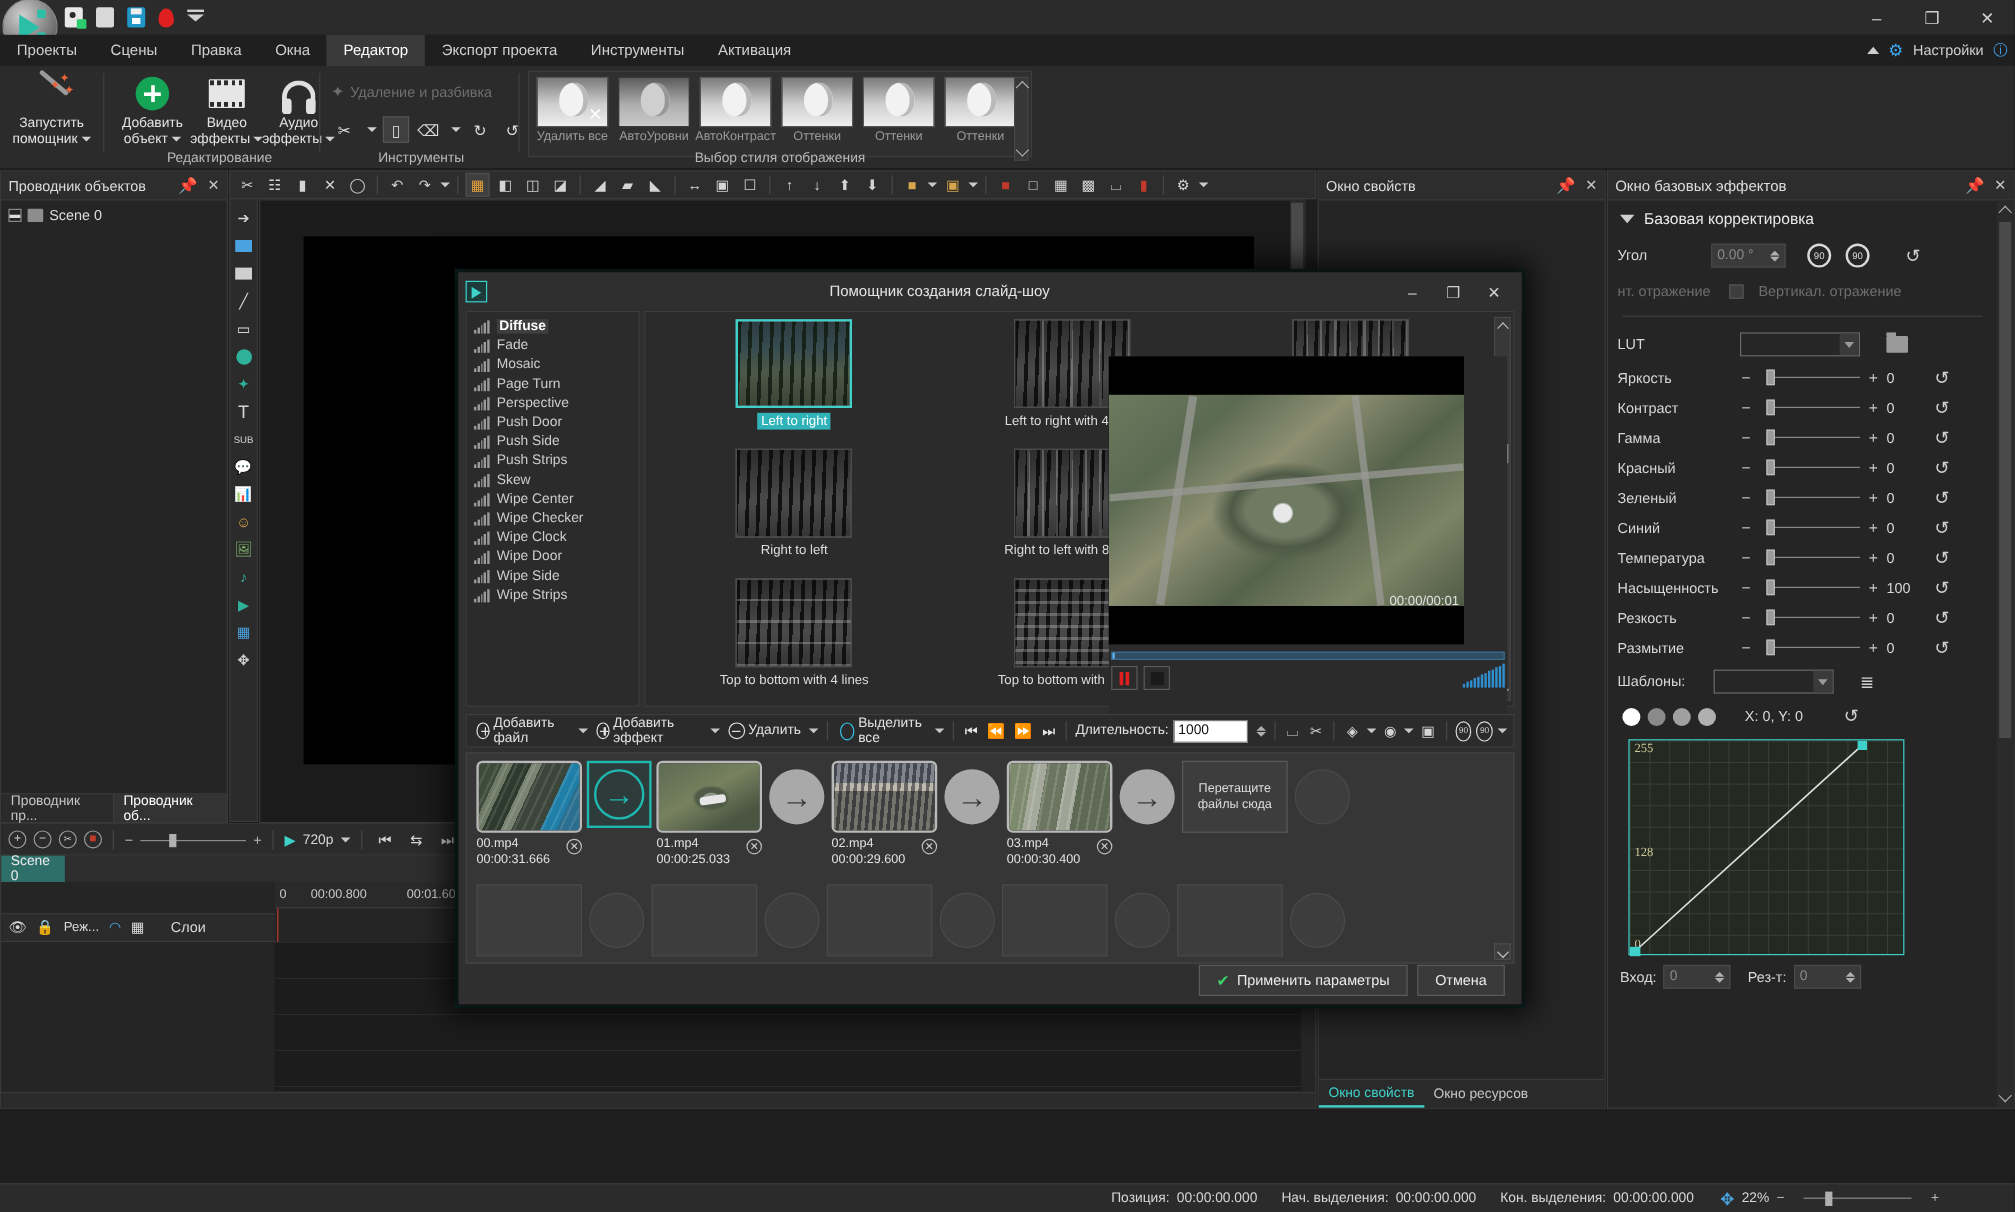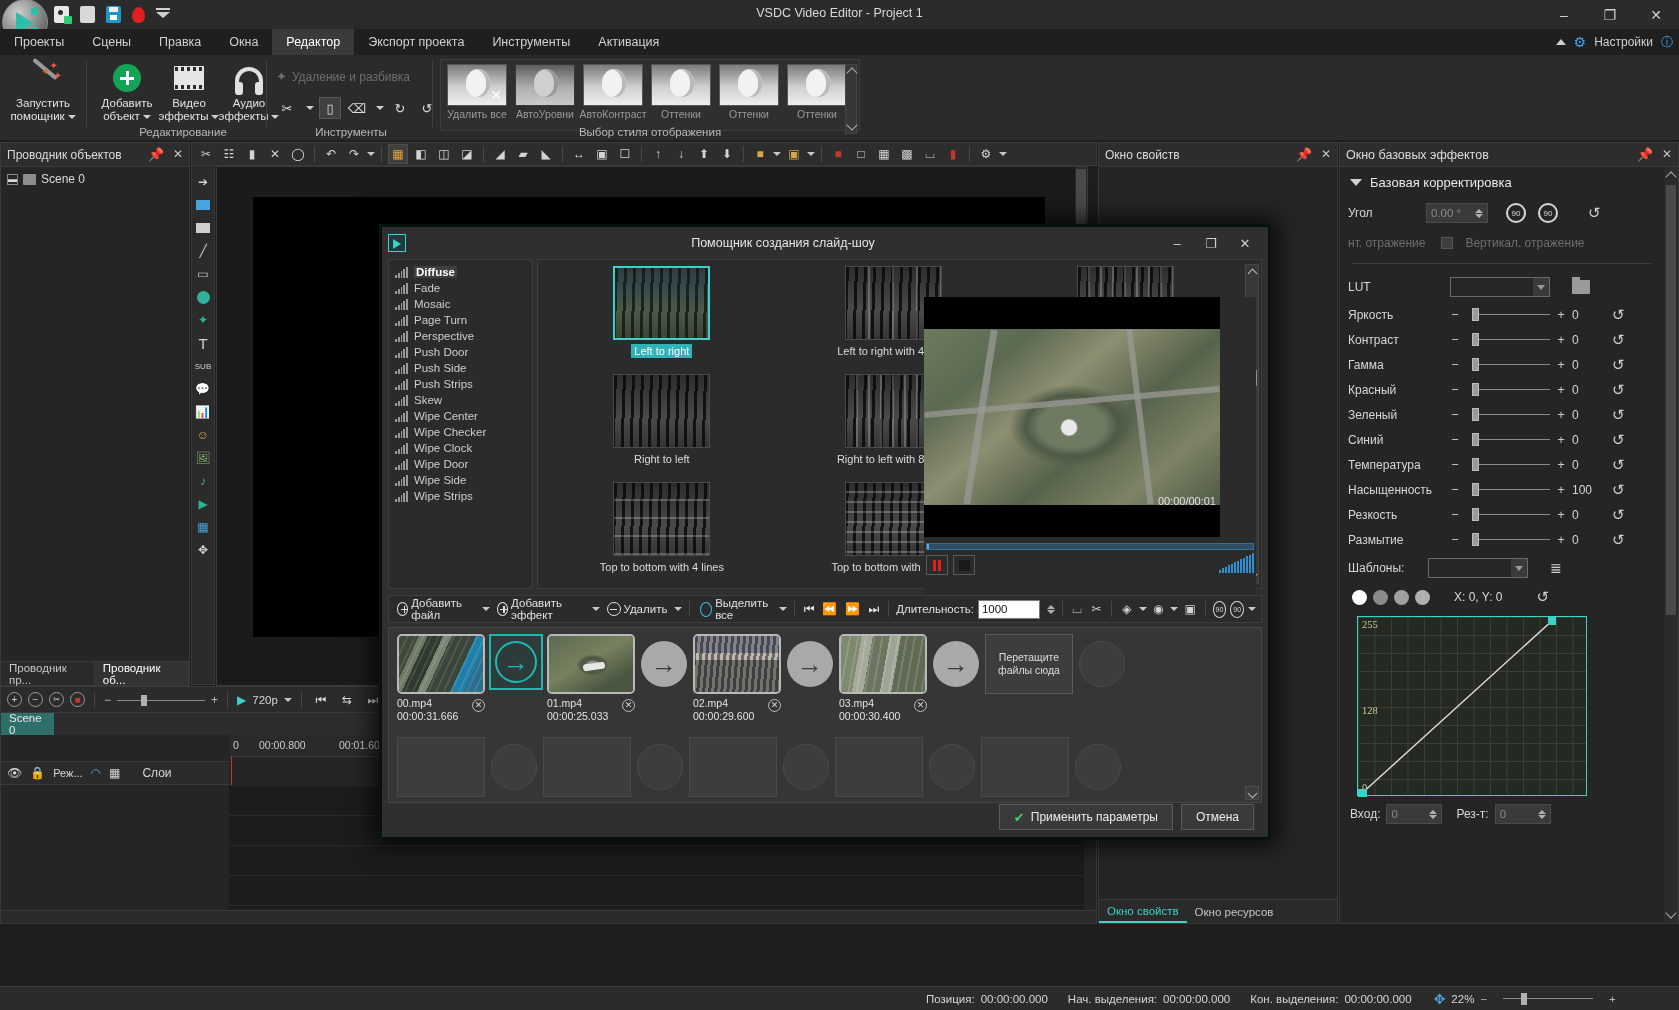--- a/index.html
+++ b/index.html
@@ -291,21 +291,20 @@
   </div>
   <div class="abs row" id="quickbar">
     <div class="qicon qi-open"></div>
     <div class="qicon qi-blank"></div>
     <div class="qicon qi-save"></div>
     <div class="qi-rec"></div>
     <div class="qi-arrow-wrap">
         <div class="qi-arrow"></div>
       </div>
   </div>
-  <div id="title-text">VSDC Video Editor - Project 1</div>
   <div class="abs" id="win-ctrl">
     <div>–</div>
     <div>❐</div>
     <div>✕</div>
   </div>
 </div>
 
 <div class="abs" id="menubar">
   <div class="menu-item">Проекты</div>
   <div class="menu-item">Сцены</div>

